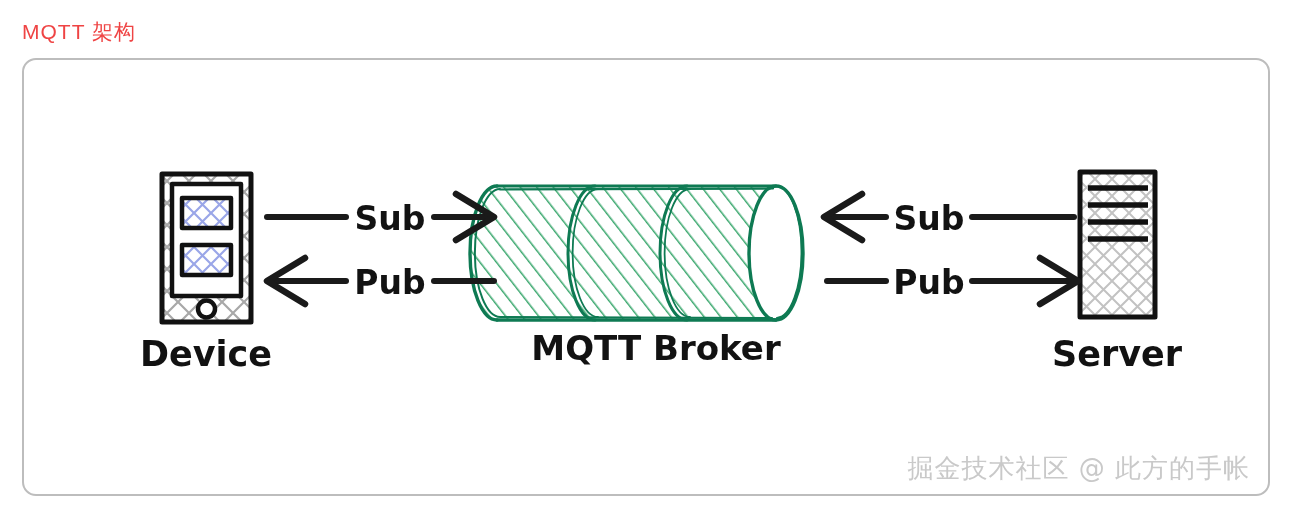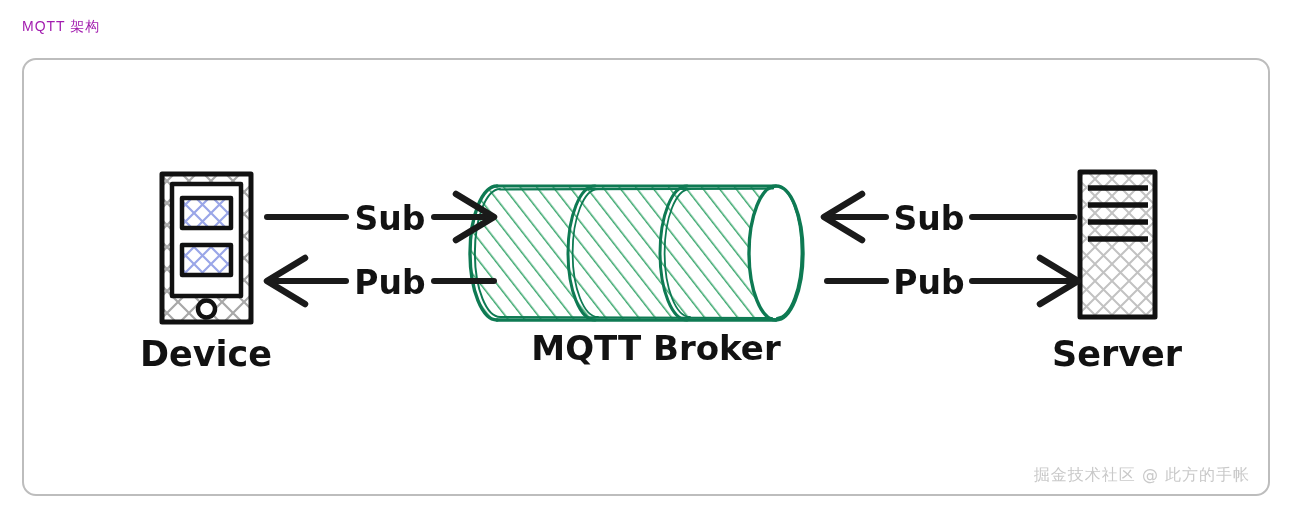--- a/index.html
+++ b/index.html
@@ -5,22 +5,22 @@
   html,body{margin:0;padding:0;}
   body{
     width:1294px;height:518px;
     background:#ffffff;
     font-family:"Liberation Sans", sans-serif;
     overflow:hidden;
     position:relative;
   }
   #page-title{
     position:absolute;left:22px;top:18px;
-    font-size:14px;
-    color:#a21caf;
+    font-size:21px;
+    color:#ef4444;
     letter-spacing:1px;
     font-family:"Liberation Sans", sans-serif;
     white-space:nowrap;
   }
   #canvas-card{
     position:absolute;
     left:22px;top:58px;
     width:1248px;height:438px;
     border:2px solid #bdbdbd;
     border-radius:14px;
@@ -34,21 +34,21 @@
     display:block;
   }
   .hand-label{
     font-family:"DejaVu Sans", sans-serif;
     font-weight:700;
     fill:#121212;
   }
   #watermark{
     position:absolute;
     right:18px;bottom:8px;
-    font-size:16px;
+    font-size:26px;
     color:#c9c9c9;
     font-family:"DejaVu Sans", sans-serif;
     letter-spacing:1px;
     white-space:nowrap;
   }
 </style>
 </head>
 <body>
 
 <div id="page-title">MQTT 架构</div>

